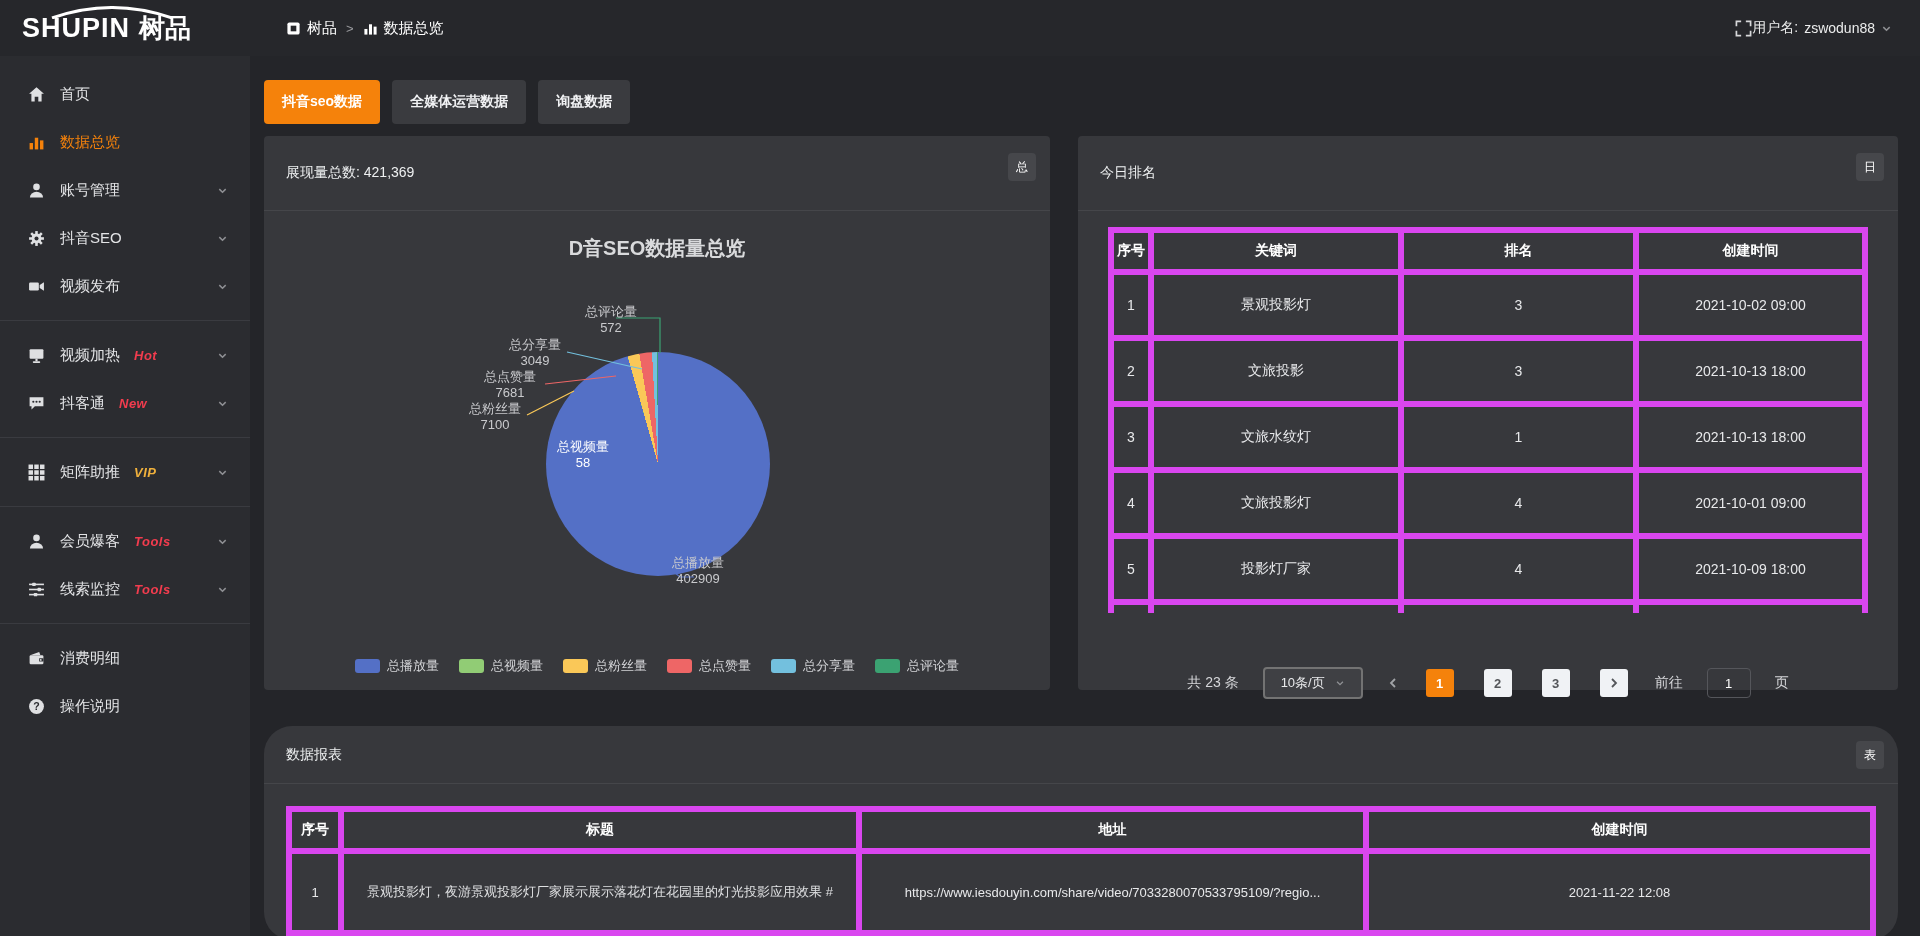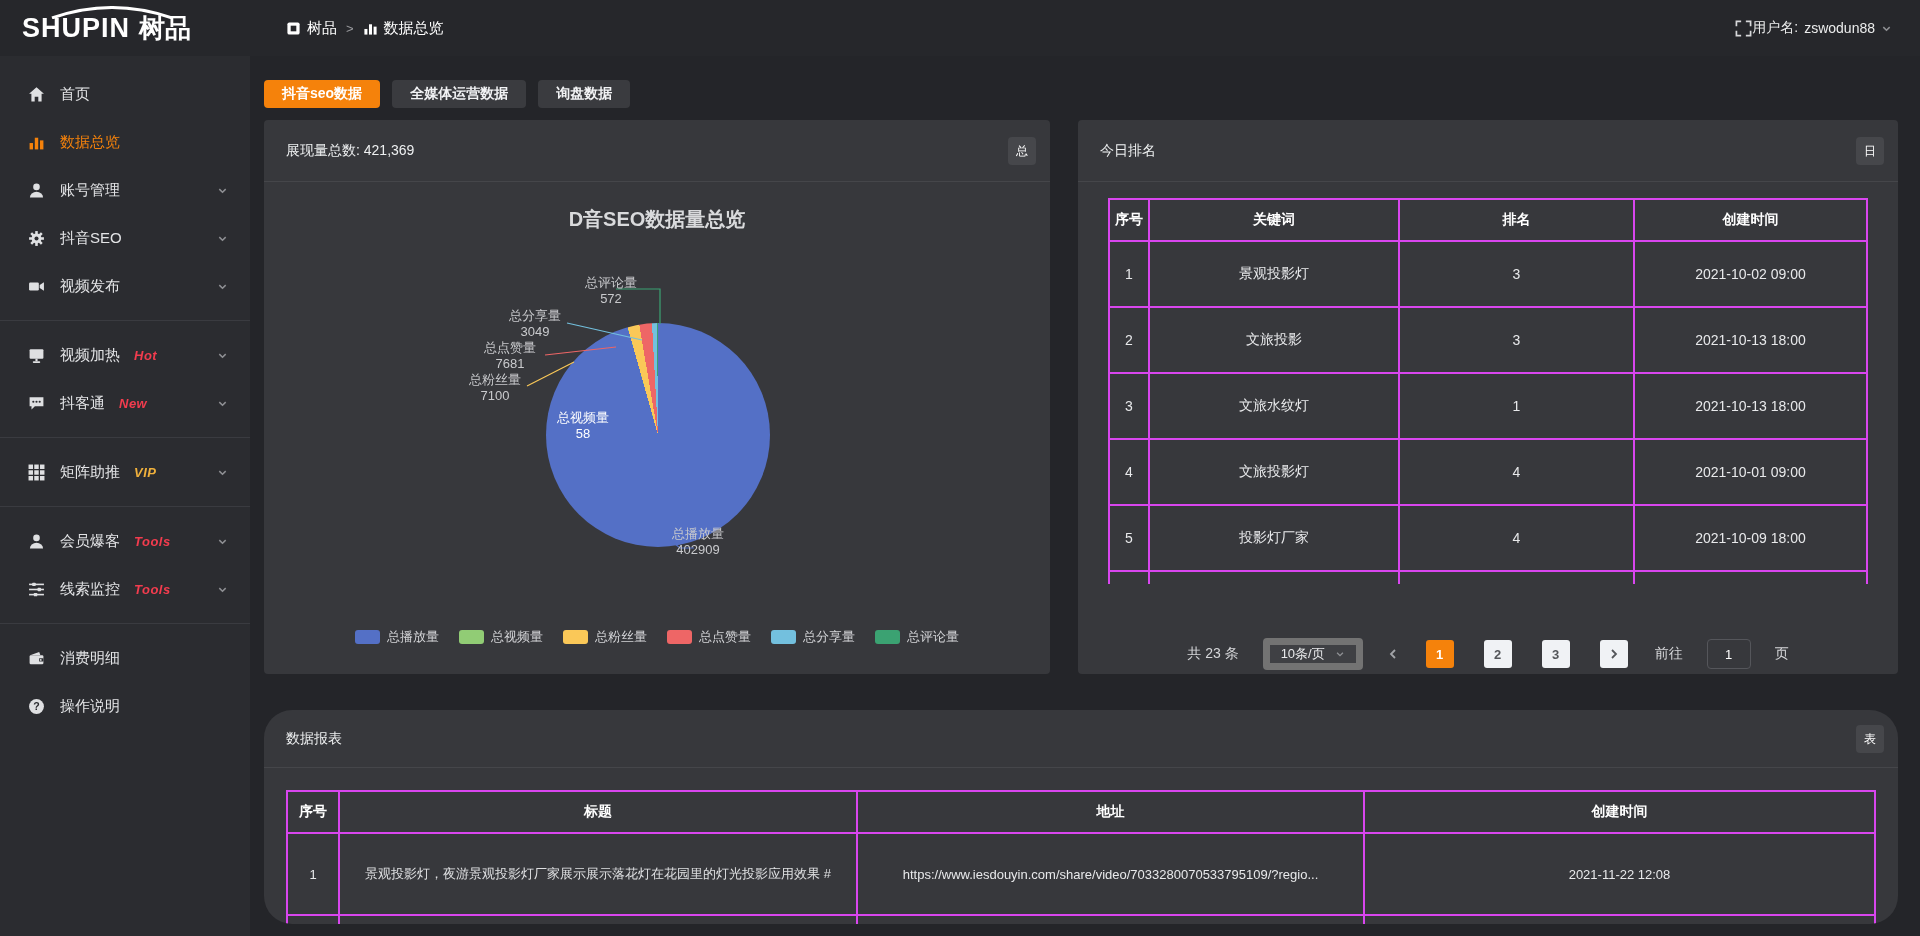--- a/index.html
+++ b/index.html
@@ -24,54 +24,54 @@
   .mi { height:48px; display:flex; align-items:center; padding:0 22px 0 27px; color:#e3e4e6; font-size:15px; font-weight:500; cursor:pointer; }
   .mi .ic { width:19px; height:19px; margin-right:14px; display:flex; align-items:center; justify-content:center; color:#dfe0e2; flex:none; }
   .mi.active, .mi.active .ic { color:#f5820b; }
   .badge { font-style:italic; font-weight:700; font-size:13px; margin-left:14px; letter-spacing:0.5px; }
   .chev { margin-left:auto; color:#8f9094; display:flex; }
   .divider { height:1px; background:#3a3b40; margin:10px 0; }
 
   
   .main { position:absolute; top:56px; left:250px; right:0; bottom:0; background:#242529; padding:24px 22px 0 14px; }
   .tabs { display:flex; gap:12px; }
-  .tab { height:28px; padding:12px 18px; border-radius:4px; background:#3a3b3f; color:#f2f3f5; font-size:14px; font-weight:600; display:flex; align-items:center; cursor:pointer; }
+  .tab { height:44px; padding:12px 18px; border-radius:4px; background:#3a3b3f; color:#f2f3f5; font-size:14px; font-weight:600; display:flex; align-items:center; cursor:pointer; }
   .tab.active { background:#f5820b; color:#fff; }
 
   .panels { display:flex; gap:28px; margin-top:12px; }
   .panel { background:#37383c; border-radius:4px; position:relative; }
-  .panel-head { height:62px; display:flex; align-items:center; padding:0 56px 0 22px; border-bottom:1px solid #45464a; }
+  .panel-head { height:75px; display:flex; align-items:center; padding:0 56px 0 22px; border-bottom:1px solid #45464a; }
   .panel-title { font-size:14px; color:#eef0f1; }
   .corner-btn { position:absolute; right:14px; top:17px; width:28px; height:28px; border-radius:4px; background:#46474b; color:#fff; font-size:12px; display:flex; align-items:center; justify-content:center; cursor:pointer; }
 
   
   .chart-panel { width:786px; height:554px; }
   .chart-body { position:relative; height:491px; }
   .chart-title { position:absolute; top:24px; left:0; right:0; text-align:center; font-size:20px; font-weight:600; color:#d9dadc; }
   .pie { position:absolute; left:282px; top:141px; width:224px; height:224px; border-radius:50%; }
   .callout { position:absolute; width:110px; text-align:center; font-size:13px; line-height:16px; color:#c9cacd; }
   .callout .val { display:block; }
   .callout.inside { color:#fff; }
   svg.lines { position:absolute; left:0; top:0; pointer-events:none; }
   .legend { position:absolute; left:0; right:0; top:446px; display:flex; justify-content:center; align-items:center; }
   .legend-item { display:flex; align-items:center; gap:7px; margin:0 10px; font-size:13px; color:#d4d5d8; cursor:pointer; }
   .swatch { width:25px; height:14px; border-radius:3px; }
 
   
   table.data { border-collapse:collapse; width:100%; table-layout:fixed; }
-  .data th, .data td { border:2px solid #d946ef; text-align:center; color:#e8e9eb; font-size:14px; overflow:hidden; white-space:nowrap; }
+  .data th, .data td { border:6px solid #d946ef; text-align:center; color:#e8e9eb; font-size:14px; overflow:hidden; white-space:nowrap; }
   .data th { font-weight:700; color:#fff; height:42px; }
 
   
   .rank-panel { flex:1; height:554px; }
   .rank-body { position:relative; height:491px; }
   .rank-wrap { margin:16px 30px 0; height:386px; overflow:hidden; }
   .rank-wrap td { height:66px; }
   .pagination { position:absolute; left:0; right:0; top:440px; display:flex; justify-content:center; align-items:center; gap:24px; font-size:14px; color:#d6d7da; }
-  .psize { width:100px; height:32px; border:7px solid #737373; border-radius:4px; background:#3f4044; display:flex; align-items:center; justify-content:center; gap:10px; font-size:13px; color:#e8e9eb; cursor:pointer; }
+  .psize { width:100px; height:32px; border:2px solid #737373; border-radius:4px; background:#3f4044; display:flex; align-items:center; justify-content:center; gap:10px; font-size:13px; color:#e8e9eb; cursor:pointer; }
   .arrow-btn { color:#a2a4a8; display:flex; align-items:center; cursor:pointer; }
   .pg { min-width:28px; height:28px; padding:0 4px; border-radius:3px; background:#f0f2f5; color:#54565a; font-size:13px; font-weight:600; display:flex; align-items:center; justify-content:center; margin:0 3px; cursor:pointer; }
   .pg.active { background:#f5820b; color:#fff; }
   .goto-input { width:44px; height:30px; border:1px solid #55565b; border-radius:4px; background:transparent; color:#fff; font-size:13px; display:flex; align-items:center; justify-content:center; }
 
   
   .report-panel { margin-top:36px; height:214px; overflow:hidden;border-radius:28px; }
   .report-head { height:58px; }
   .report-wrap { margin:22px 22px 0; }
   .report-wrap td { height:82px; font-size:13px; }

